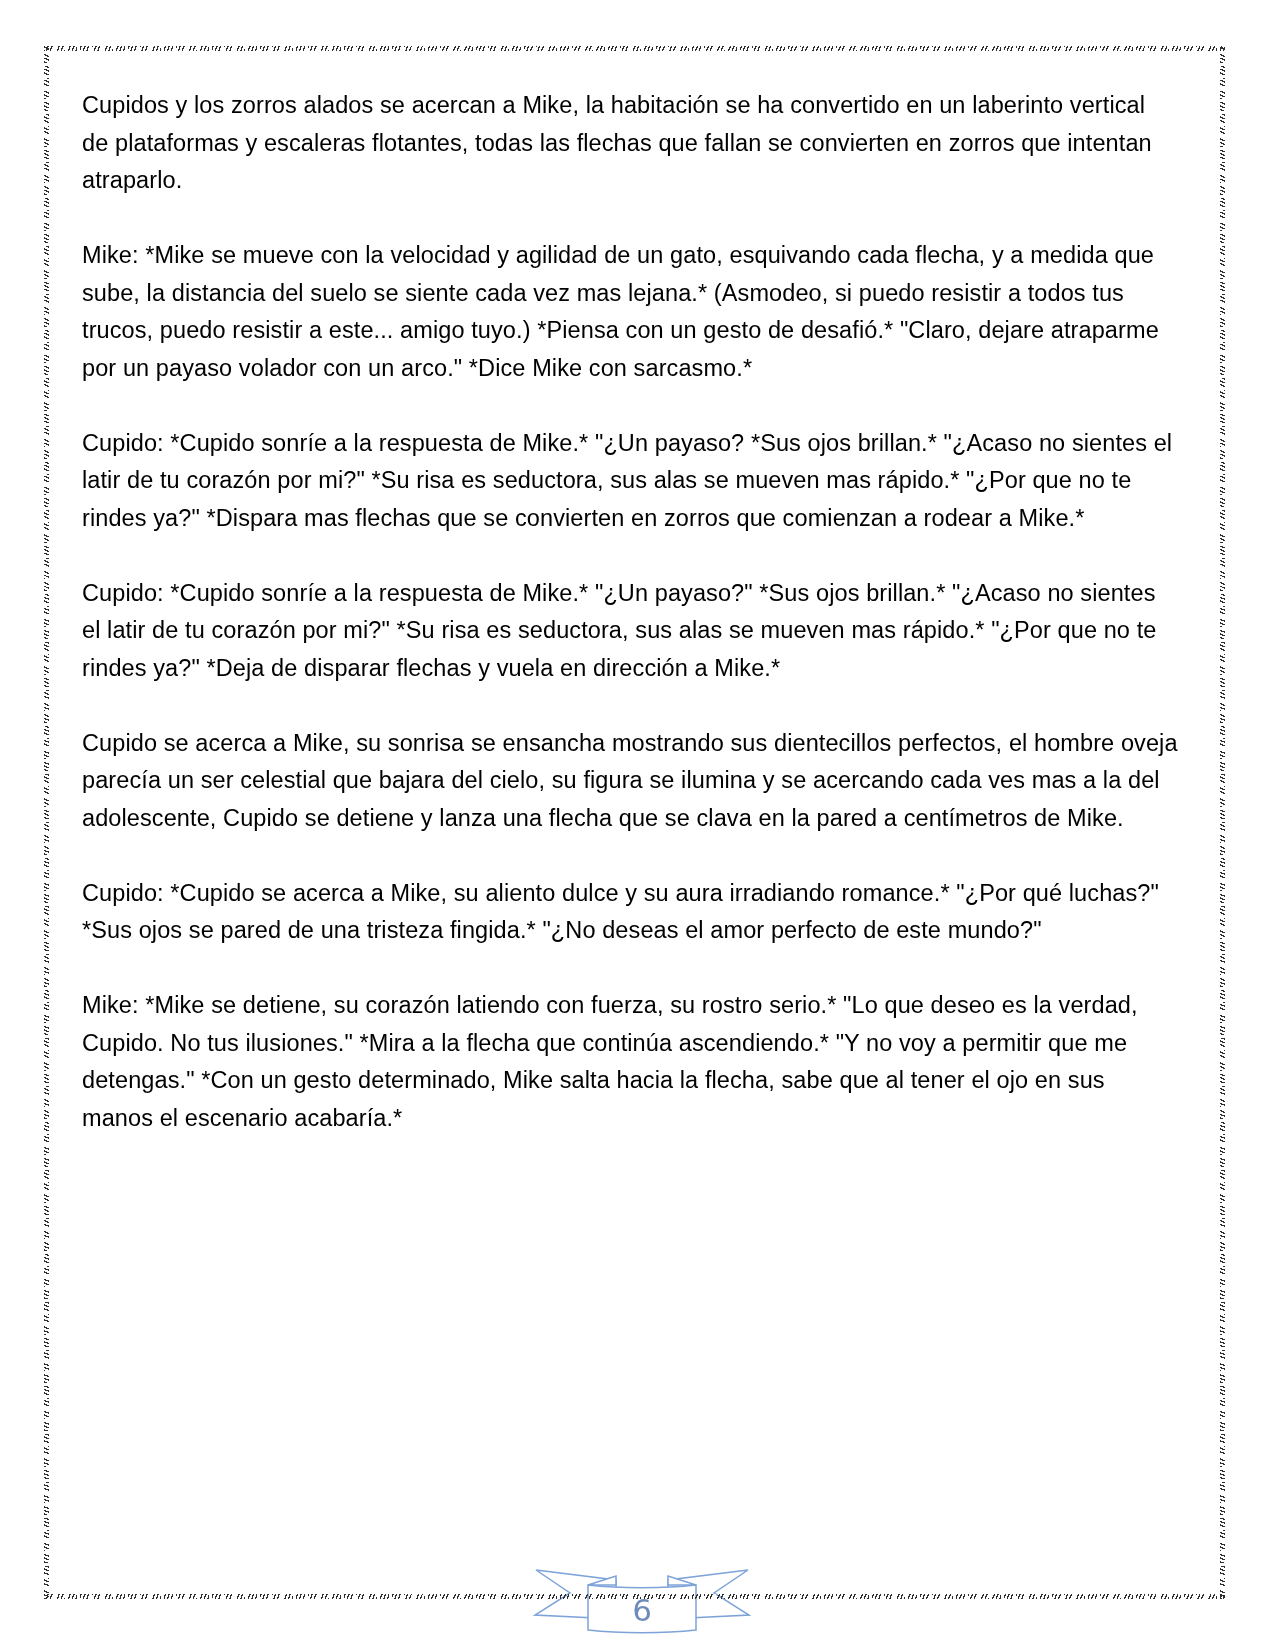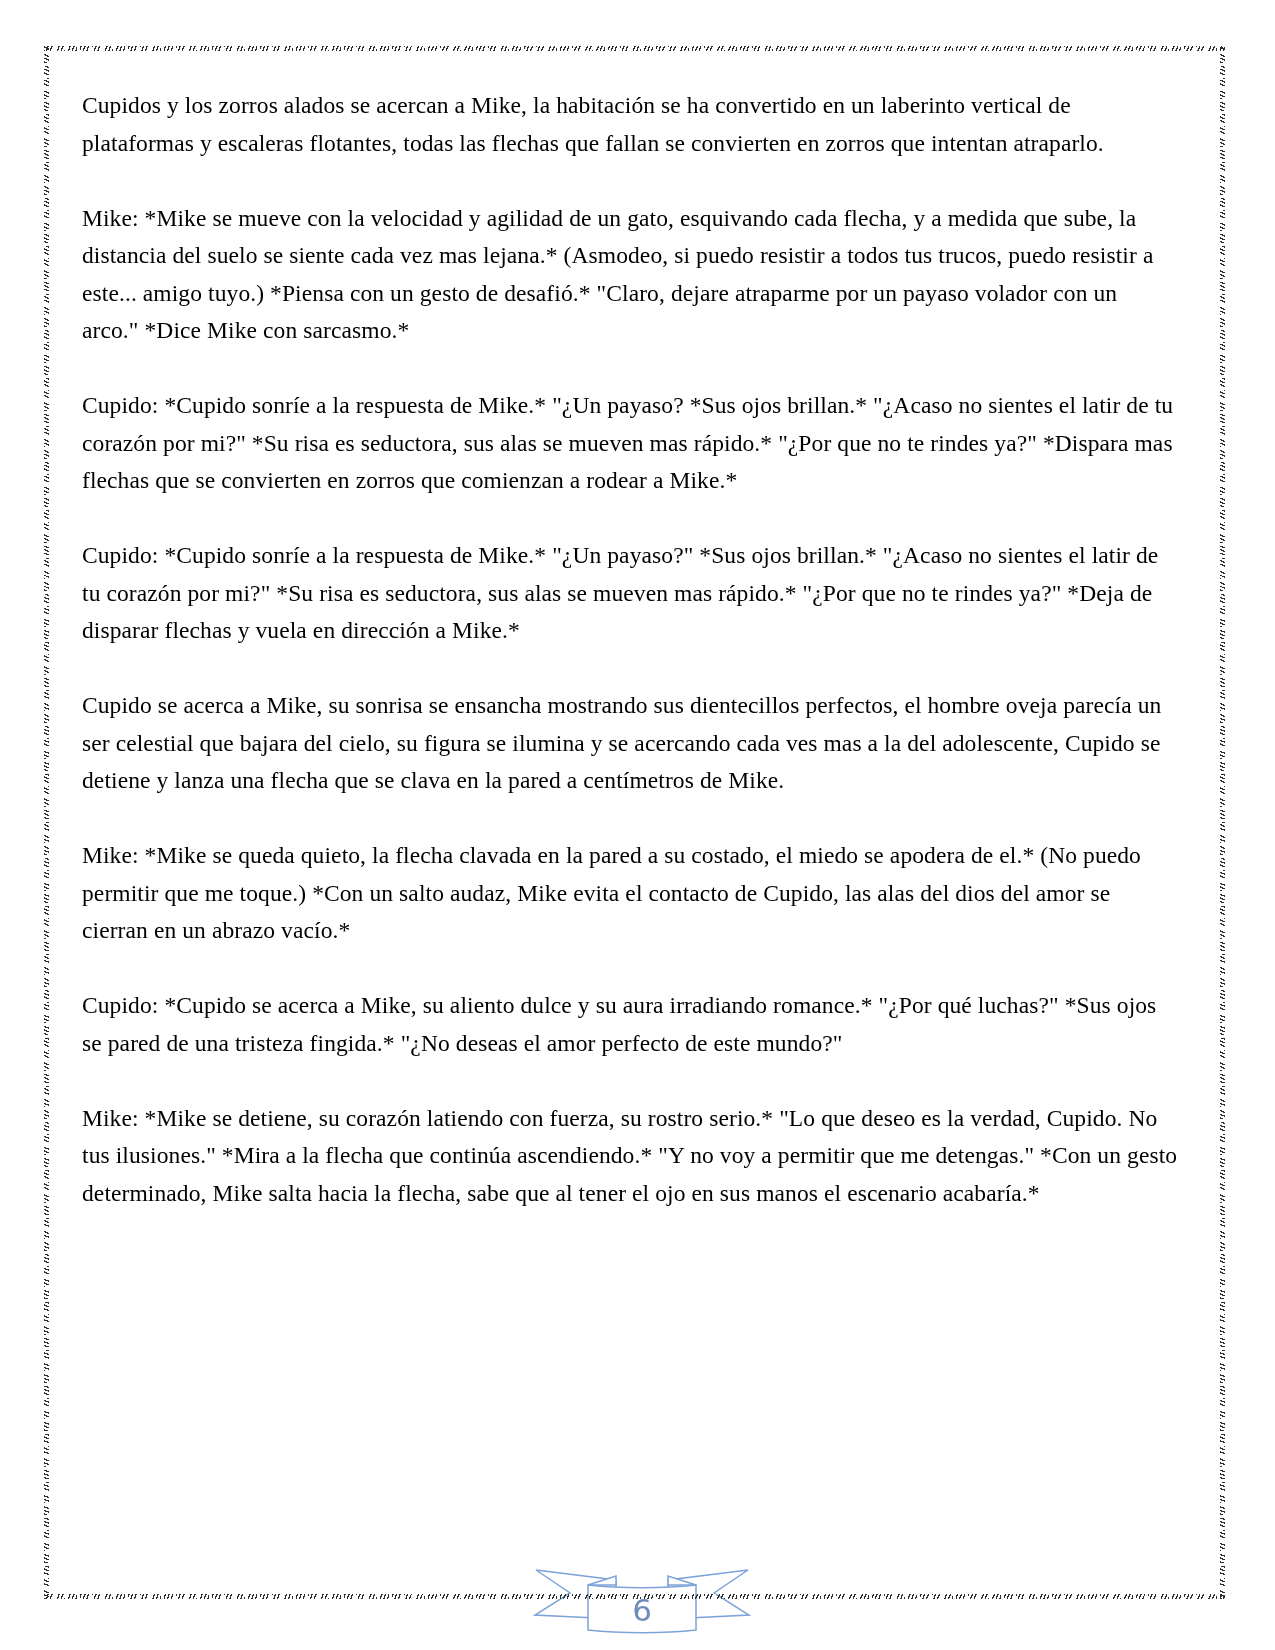--- a/index.html
+++ b/index.html
@@ -53,21 +53,20 @@
     padding: 36px 42px 0 33px;
     box-sizing: border-box;
     z-index: 1;
   }
   .content p {
     margin: 0 0 37.5px 0;
     font-size: 23.5px;
     line-height: 37.5px;
     letter-spacing: 0.1px;
     color: #000000;
-    font-family: Liberation Serif, serif;
   }
 
   
   .ribbon {
     position: absolute;
     left: 530px;
     top: 1565px;
     width: 224px;
     height: 72px;
     z-index: 0;
@@ -99,16 +98,15 @@
   <div class="hatch hatch-left"></div>
   <div class="hatch hatch-right"></div>
 </div>
 
 <div class="content">
   <p>Cupidos y los zorros alados se acercan a Mike, la habitación se ha convertido en un laberinto vertical de plataformas y escaleras flotantes, todas las flechas que fallan se convierten en zorros que intentan atraparlo.</p>
   <p>Mike: *Mike se mueve con la velocidad y agilidad de un gato, esquivando cada flecha, y a medida que sube, la distancia del suelo se siente cada vez mas lejana.* (Asmodeo, si puedo resistir a todos tus trucos, puedo resistir a este... amigo tuyo.) *Piensa con un gesto de desafió.* "Claro, dejare atraparme por un payaso volador con un arco." *Dice Mike con sarcasmo.*</p>
   <p>Cupido: *Cupido sonríe a la respuesta de Mike.* "¿Un payaso? *Sus ojos brillan.* "¿Acaso no sientes el latir de tu corazón por mi?" *Su risa es seductora, sus alas se mueven mas rápido.* "¿Por que no te rindes ya?" *Dispara mas flechas que se convierten en zorros que comienzan a rodear a Mike.*</p>
   <p>Cupido: *Cupido sonríe a la respuesta de Mike.* "¿Un payaso?" *Sus ojos brillan.* "¿Acaso no sientes el latir de tu corazón por mi?" *Su risa es seductora, sus alas se mueven mas rápido.* "¿Por que no te rindes ya?" *Deja de disparar flechas y vuela en dirección a Mike.*</p>
   <p>Cupido se acerca a Mike, su sonrisa se ensancha mostrando sus dientecillos perfectos, el hombre oveja parecía un ser celestial que bajara del cielo, su figura se ilumina y se acercando cada ves mas a la del adolescente, Cupido se detiene y lanza una flecha que se clava en la pared a centímetros de Mike.</p>
-  <p>Mike: *Mike se queda quieto, la flecha clavada en la pared a su costado, el miedo se apodera de el.* (No puedo permitir que me toque.) *Con un salto audaz, Mike evita el contacto de Cupido, las alas del dios del amor se cierran en un abrazo vacío.*</p>
   <p>Cupido: *Cupido se acerca a Mike, su aliento dulce y su aura irradiando romance.* "¿Por qué luchas?" *Sus ojos se pared de una tristeza fingida.* "¿No deseas el amor perfecto de este mundo?"</p>
   <p>Mike: *Mike se detiene, su corazón latiendo con fuerza, su rostro serio.* "Lo que deseo es la verdad, Cupido. No tus ilusiones." *Mira a la flecha que continúa ascendiendo.* "Y no voy a permitir que me detengas." *Con un gesto determinado, Mike salta hacia la flecha, sabe que al tener el ojo en sus manos el escenario acabaría.*</p>
 </div>
 
 </body></html>

